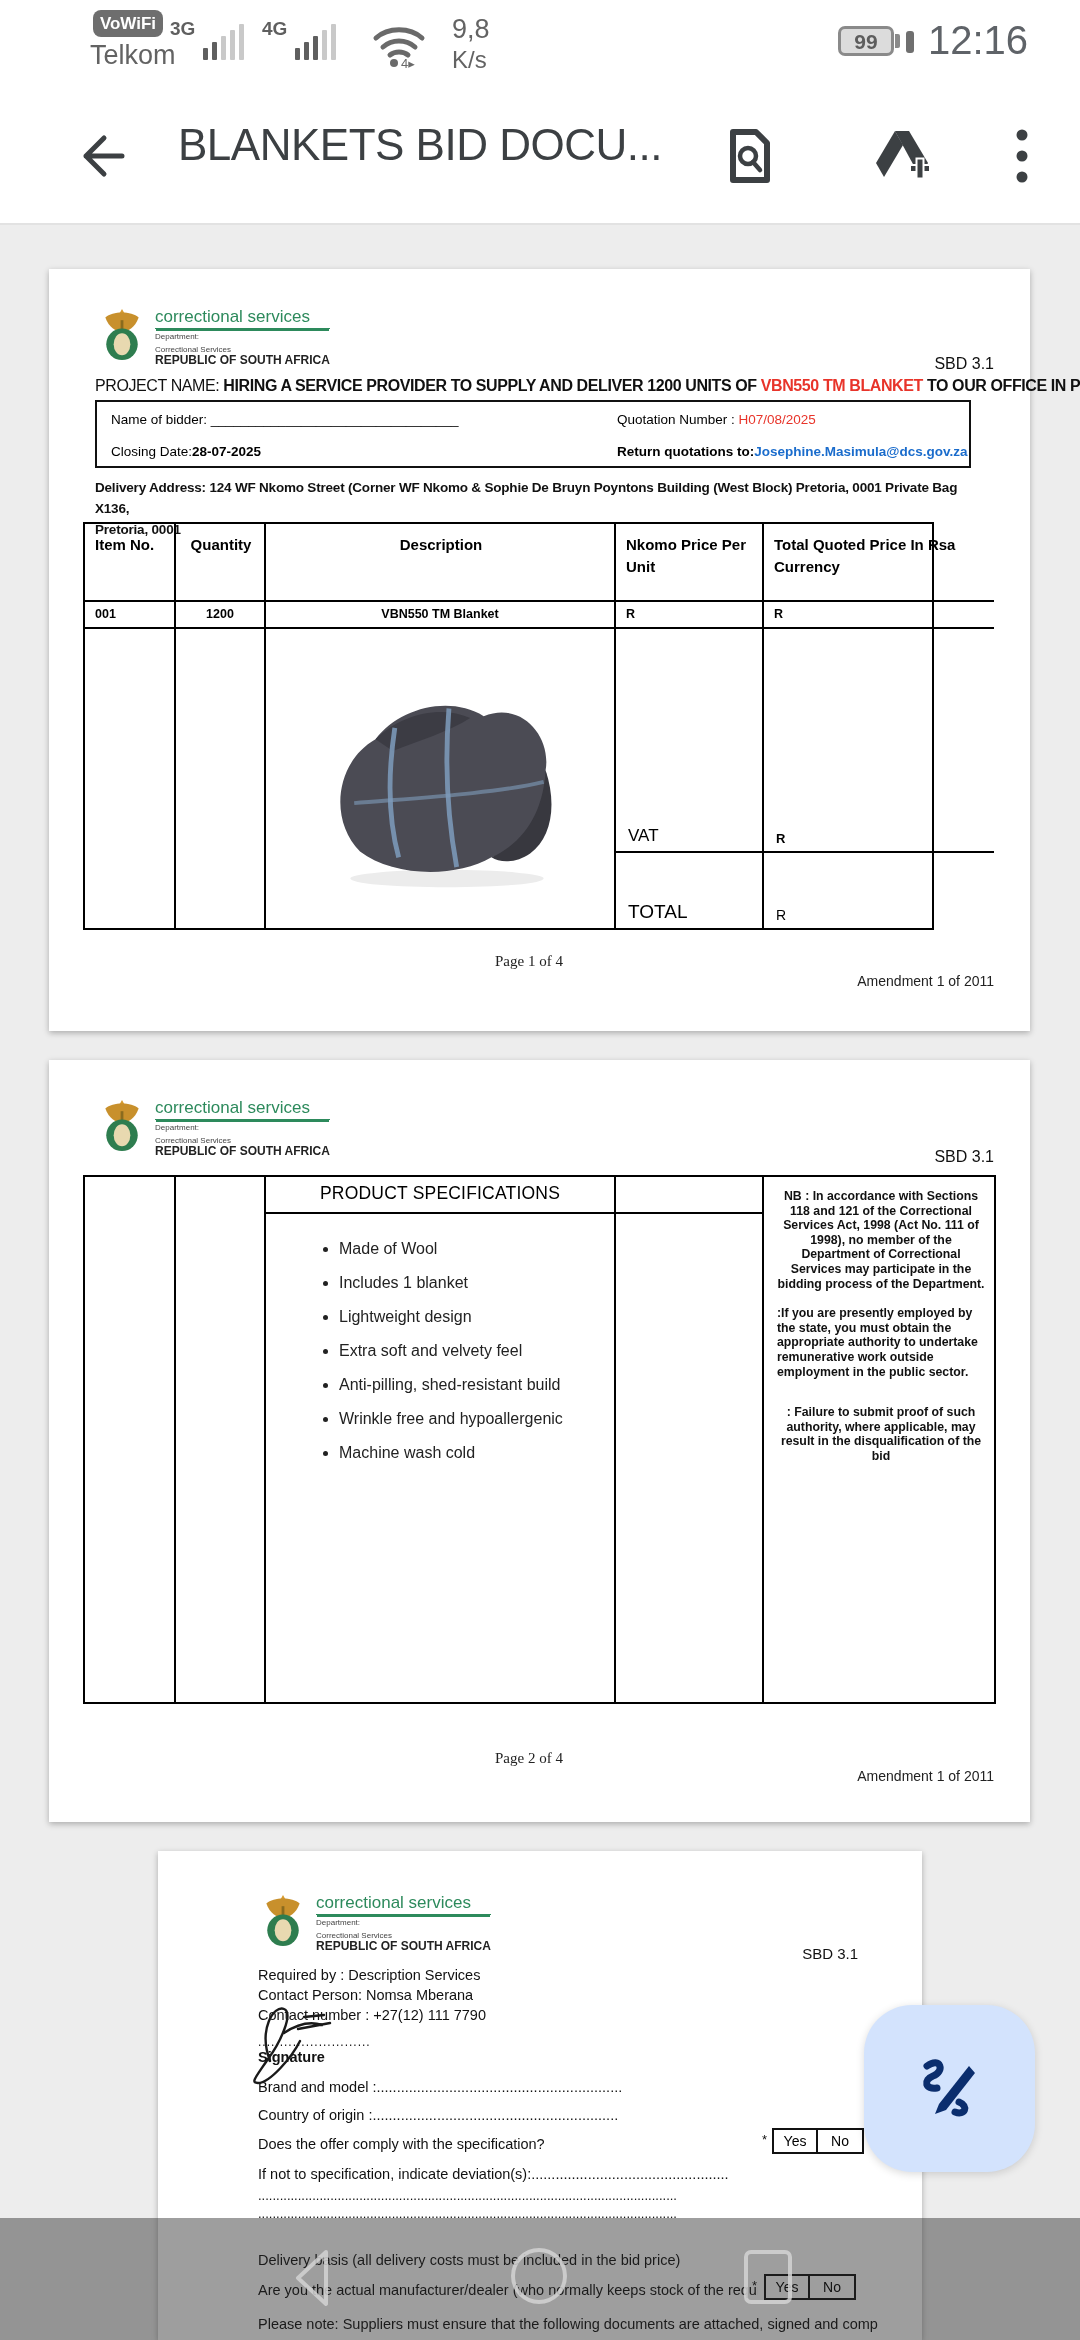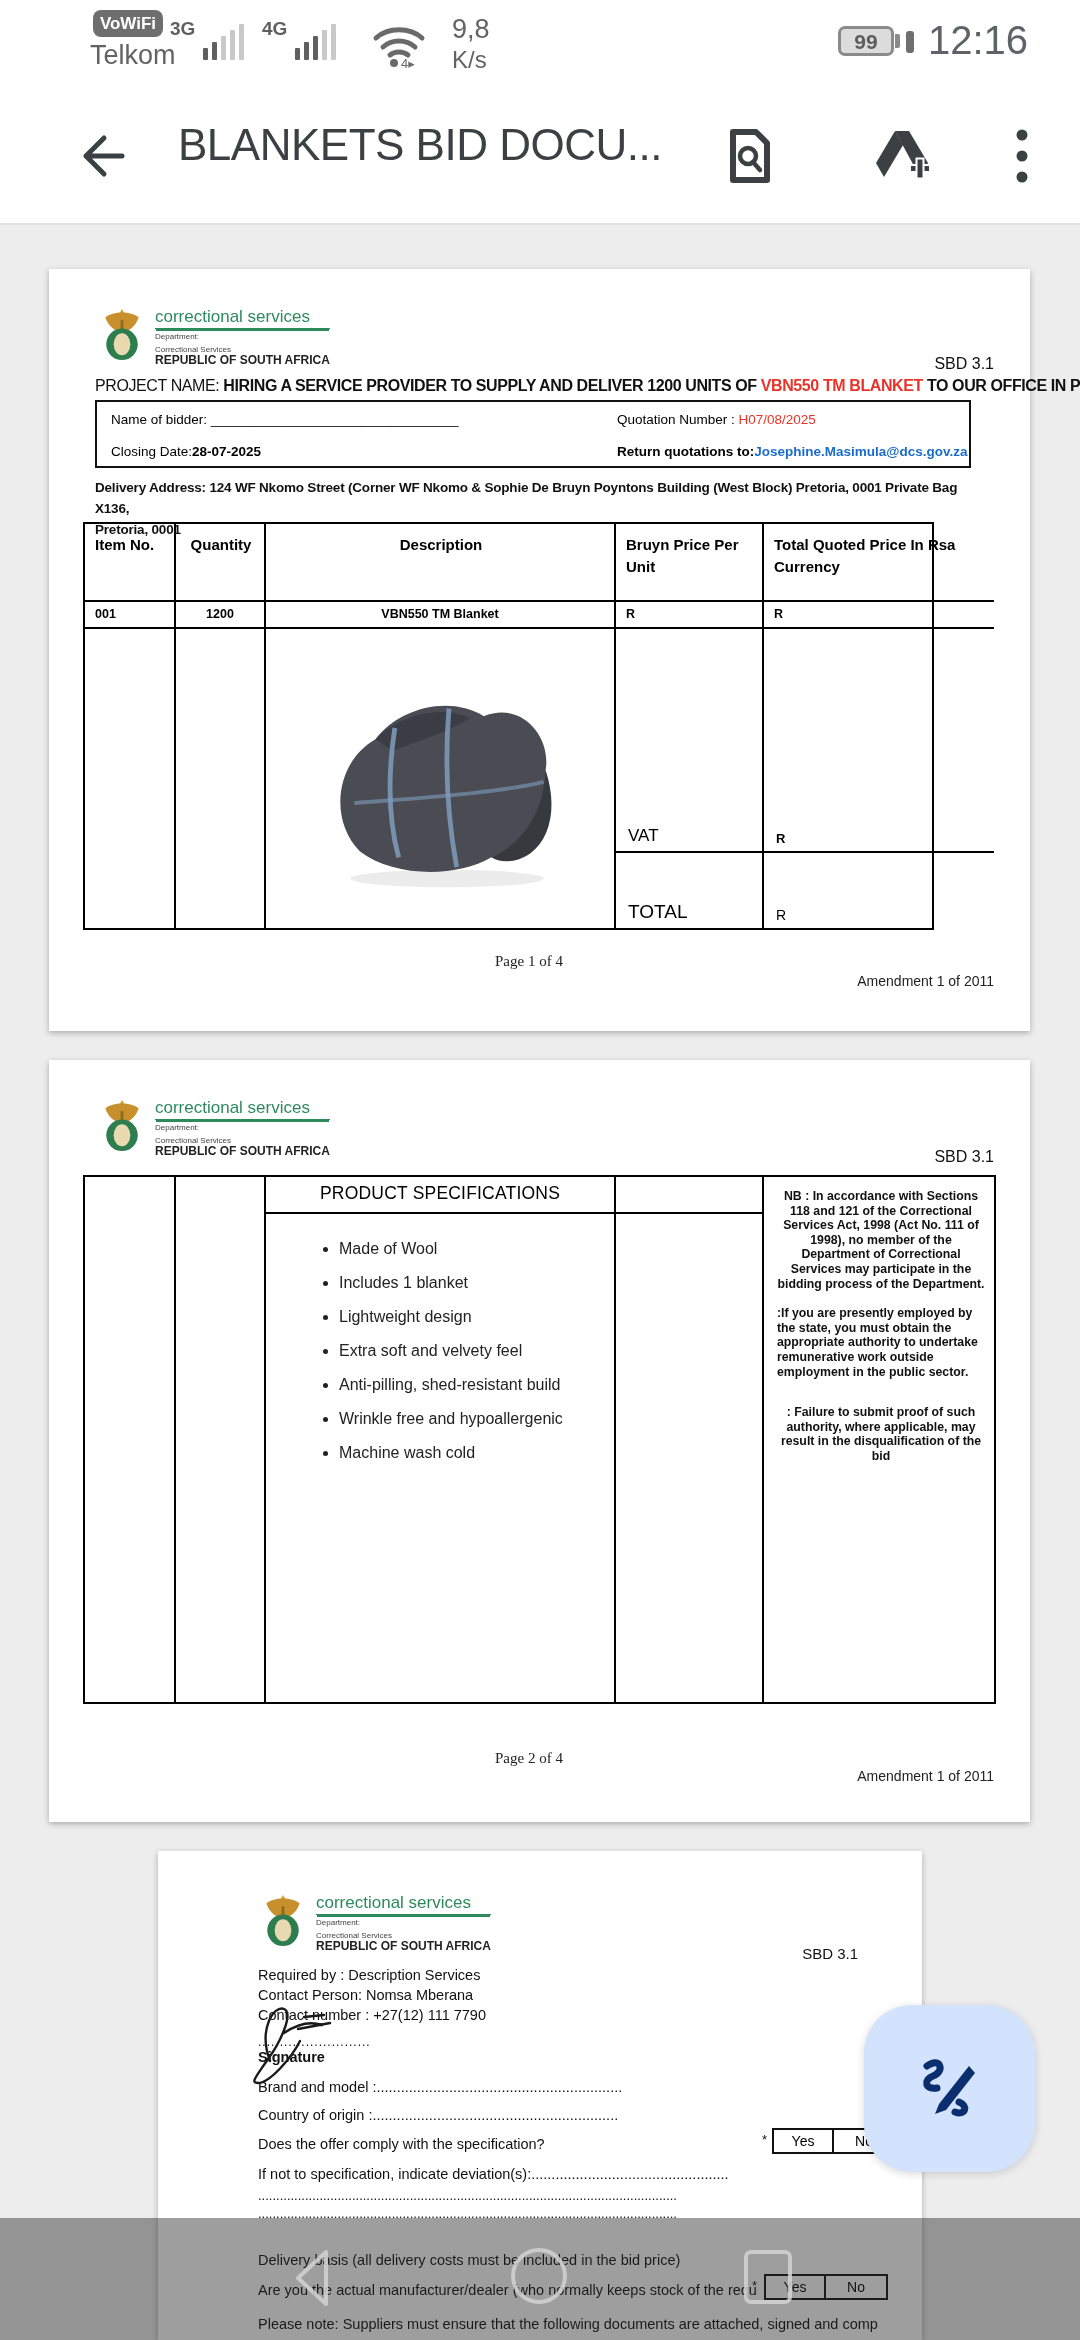--- a/index.html
+++ b/index.html
@@ -70,21 +70,21 @@
   .nb-cell p.c { text-align:center; }
   .nb-cell p { margin-bottom:15px; }
   #nb3 { margin-top:26px; }
 
   .pg-num { position:absolute; font-family:"Liberation Serif", serif; font-size:15px; color:#222; }
   .amend { position:absolute; font-size:14px; color:#222; }
 
   
   .p3-line { position:absolute; left:100px; font-size:14.5px; color:#111; white-space:nowrap; overflow:hidden; }
   .yesno { position:absolute; display:flex; border:2px solid #111; font-size:14px; }
-  .yesno div { width:60px; text-align:center; line-height:22px; }
+  .yesno div { width:44px; text-align:center; line-height:22px; }
   .yesno div:first-child { border-right:2px solid #111; }
   .star { position:absolute; font-size:13px; color:#111; }
 
   
   #nav-scrim { left:0; top:2218px; width:1080px; height:122px; background:rgba(40,40,40,0.45); z-index:40; }
 
   
   #edit-fab { left:864px; top:2005px; width:171px; height:167px; background:#d3e3fd; border-radius:48px; z-index:50;
     display:flex; align-items:center; justify-content:center; box-shadow:0 2px 8px rgba(0,0,0,0.15); }
 </style>
@@ -205,21 +205,21 @@
 
     <div class="abs doc-txt" id="delivery">
       <div>Delivery Address: 124 WF Nkomo Street (Corner WF Nkomo &amp; Sophie De Bruyn    Poyntons Building (West Block) Pretoria, 0001  Private Bag X136,</div>
       <div>Pretoria, 0001</div>
     </div>
 
     <div class="tbl" id="tbl1">
       <div class="cell hdr">Item No.</div>
       <div class="cell hdr ctr">Quantity</div>
       <div class="cell hdr ctr">Description</div>
-      <div class="cell hdr">Bruyn  Price  Per Unit</div>
+      <div class="cell hdr">Nkomo  Price  Per Unit</div>
       <div class="cell hdr no-r">Total Quoted Price In Rsa Currency</div>
 
       <div class="cell d-row">001</div>
       <div class="cell d-row d-ctr">1200</div>
       <div class="cell d-row d-ctr">VBN550 TM Blanket</div>
       <div class="cell d-row">R</div>
       <div class="cell d-row no-r">R</div>
 
       <div class="cell no-b" style="grid-row:3/5;"></div>
       <div class="cell no-b" style="grid-row:3/5;"></div>

